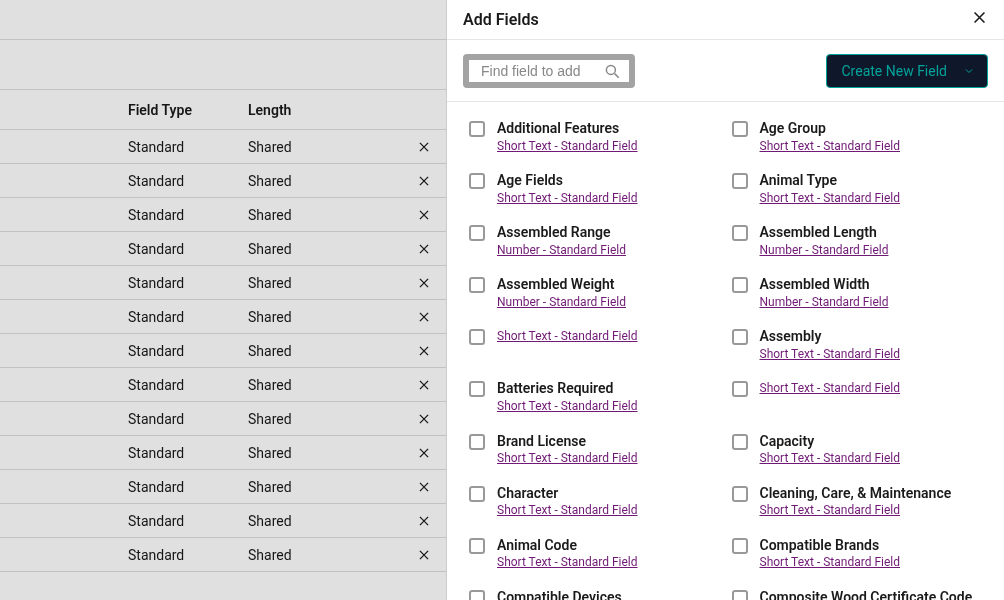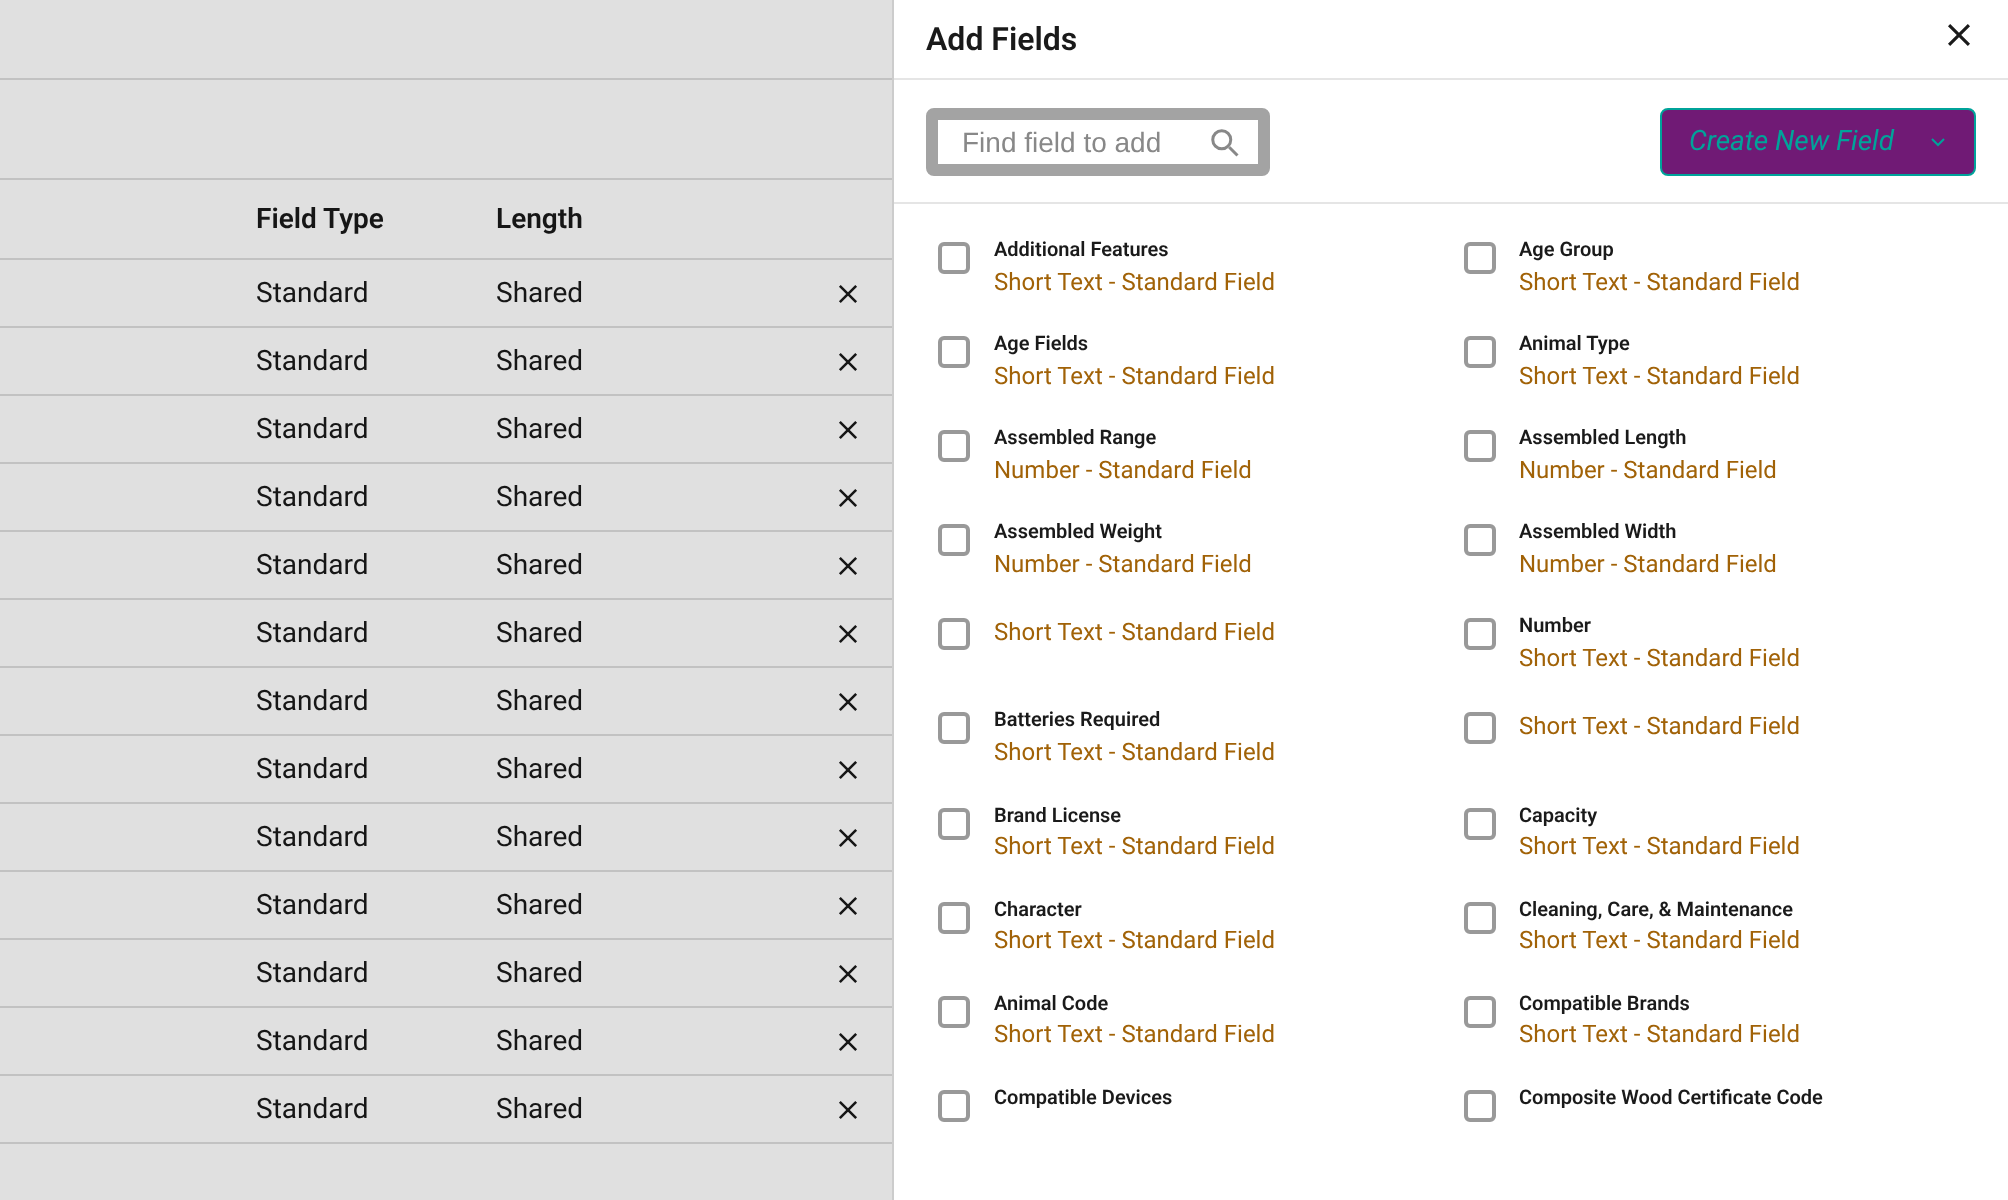--- a/index.html
+++ b/index.html
@@ -151,29 +151,28 @@
     right: 8px;
     top: 50%;
     transform: translateY(-50%);
     width: 18px; height: 18px;
     stroke: #888;
   }
   .create-btn {
     height: 34px;
     border: 1px solid #00a39a;
     color: #00a39a;
-    background: #701a75;
+    background: #0f172a;
     border-radius: 4px;
     display: flex;
     align-items: center;
     gap: 16px;
     padding: 0 12px 0 14px;
     font-size: 14px;
     cursor: pointer;
-    font-style: italic;
   }
   .chev { width: 12px; height: 12px; stroke: #00a39a; stroke-width: 2; fill: none; }
 
   .fields-list {
     flex: 1;
     padding: 18px 16px 0 22px;
     overflow: hidden;
     display: grid;
     grid-template-columns: 1fr 1fr;
     column-gap: 6px;
@@ -189,30 +188,31 @@
     width: 16px;
     height: 16px;
     border: 2px solid #999;
     border-radius: 3px;
     flex-shrink: 0;
     margin-top: 1px;
     cursor: pointer;
   }
   .field-text { display: flex; flex-direction: column; }
   .field-name {
-    font-size: 10px;
+    font-size: 14px;
     font-weight: 600;
     color: #1a1a1a;
     line-height: 1.25;
   }
   .field-sub {
     font-size: 12px;
-    color: #a16207;
+    color: #701a75;
     line-height: 1.3;
     margin-top: 1px;
+    text-decoration: underline;
   }
 </style>
 </head>
 <body>
 
 <div class="bg">
   <div class="bg-top-blank"></div>
   <div class="bg-toolbar">
     <button class="btn">Delete</button>
     <button class="btn">Edit</button>
@@ -444,21 +444,21 @@
       </div>
       <div class="field-item">
     <div class="chk"></div>
     <div class="field-text">
       <div class="field-sub">Short Text - Standard Field</div>
     </div>
       </div>
       <div class="field-item">
     <div class="chk"></div>
     <div class="field-text">
-      <div class="field-name">Number</div>
+      <div class="field-name">Assembly</div>
       <div class="field-sub">Short Text - Standard Field</div>
     </div>
       </div>
       <div class="field-item">
     <div class="chk"></div>
     <div class="field-text">
       <div class="field-name">Batteries Required</div>
       <div class="field-sub">Short Text - Standard Field</div>
     </div>
       </div>

